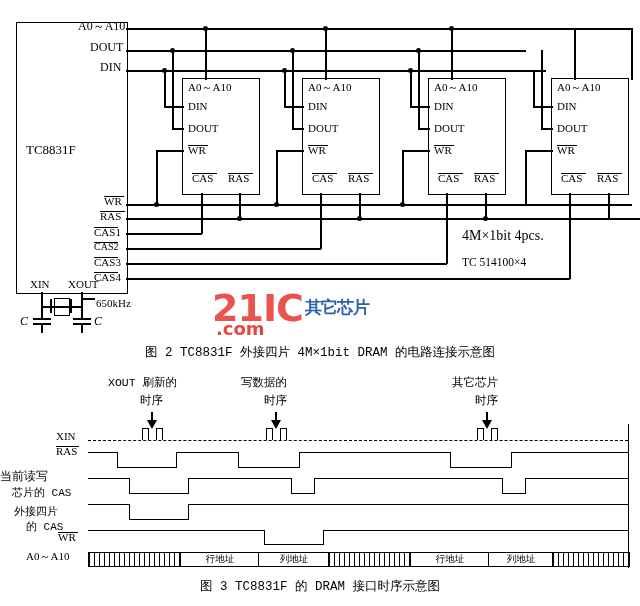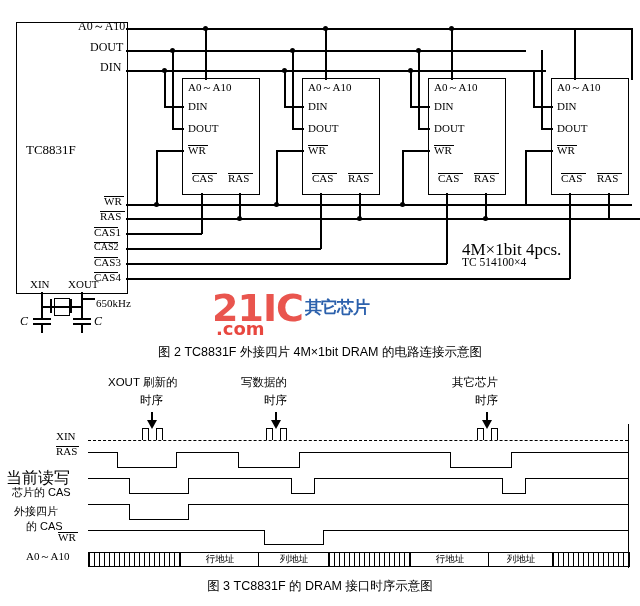--- a/index.html
+++ b/index.html
@@ -1,20 +1,20 @@
 <!DOCTYPE html>
 <html><head>
 <meta charset="utf-8">
 <style>
   html,body{margin:0;padding:0;background:#fff;}
   body{width:640px;height:606px;font-family:"Liberation Serif",serif;color:#000;overflow:hidden;}
   #root{position:relative;width:640px;height:606px;}
 
   .lbl{position:absolute;white-space:nowrap;font-family:"Liberation Serif",serif;}
-  .cn{font-family:Liberation Sans, sans-serif;}
+  .cn{font-family:Liberation Mono, monospace;}
   .ln{position:absolute;background:#000;}
   .box{position:absolute;border:1.5px solid #000;background:transparent;}
   .chip{position:absolute;border:1.5px solid #000;background:#fff;}
   .dot{position:absolute;width:5px;height:5px;border-radius:50%;background:#000;}
   .ovl{position:absolute;border-top:1.2px solid #000;}
 
   .cap{position:absolute;text-align:center;font-size:12.5px;}
 
   
   #wm{position:absolute;left:212px;top:286px;font-family:"DejaVu Sans",sans-serif;
@@ -167,21 +167,21 @@
 
     <div class="ln" style="left:126px;top:248px;width:195px;height:1.6px;"></div>
     <div class="ln" style="left:320px;top:193px;width:1.6px;height:56px;"></div>
 
     <div class="ln" style="left:126px;top:263px;width:321px;height:1.6px;"></div>
     <div class="ln" style="left:446px;top:193px;width:1.6px;height:71px;"></div>
 
     <div class="ln" style="left:126px;top:278px;width:444px;height:1.6px;"></div>
     <div class="ln" style="left:569px;top:193px;width:1.6px;height:86px;"></div>
 
-    <div class="lbl" style="left:462px;top:240px;font-size:17px;">4M×1bit  4pcs.</div>
+    <div class="lbl" style="left:462px;top:228px;font-size:14px;">4M×1bit  4pcs.</div>
     <div class="lbl" style="left:462px;top:256px;font-size:11.5px;">TC 514100×4</div>
 
     <div class="lbl" style="left:30px;top:278px;font-size:11px;">XIN</div>
     <div class="lbl" style="left:68px;top:278px;font-size:11px;">XOUT</div>
     <div class="ln" style="left:41px;top:292px;width:1.6px;height:14px;"></div>
     <div class="ln" style="left:81px;top:292px;width:1.6px;height:14px;"></div>
     <div class="ln" style="left:41px;top:306px;width:42px;height:1.6px;"></div>
 
     <div class="box" style="left:54px;top:298px;width:14px;height:16px;"></div>
     <div class="ln" style="left:50px;top:299px;width:2px;height:14px;"></div>
@@ -222,21 +222,21 @@
     <div class="arrowdn" style="left:271px;top:420px;"></div>
 
     <div class="cn" style="position:absolute;left:452px;top:375px;font-size:11.5px;">其它芯片</div>
     <div class="cn" style="position:absolute;left:475px;top:393px;font-size:11.5px;">时序</div>
     <div class="arrstem" style="left:486px;top:412px;height:10px;"></div>
     <div class="arrowdn" style="left:482px;top:420px;"></div>
 
     <div class="lbl" style="left:56px;top:430px;font-size:11px;">XIN</div>
     <div class="lbl" style="left:56px;top:445px;font-size:11px;">RAS</div>
     <div class="ovl" style="left:56px;top:446px;width:23px;"></div>
-    <div class="cn" style="position:absolute;left:6px;top:468px;font-size:16px;">当前读写</div>
+    <div class="cn" style="position:absolute;left:0;top:468px;font-size:12px;">当前读写</div>
     <div class="cn" style="position:absolute;left:12px;top:485px;font-size:11px;">芯片的 CAS</div>
     <div class="cn" style="position:absolute;left:14px;top:504px;font-size:11px;">外接四片</div>
     <div class="cn" style="position:absolute;left:26px;top:519px;font-size:11px;">的 CAS</div>
     <div class="lbl" style="left:58px;top:531px;font-size:11px;">WR</div>
     <div class="ovl" style="left:58px;top:532px;width:20px;"></div>
     <div class="lbl" style="left:26px;top:549px;font-size:11px;">A0～A10</div>
 
     <div class="dashed" style="left:88px;top:440px;width:540px;"></div>
 
     <div class="ln" style="left:142px;top:428px;width:1.3px;height:12px;"></div>

